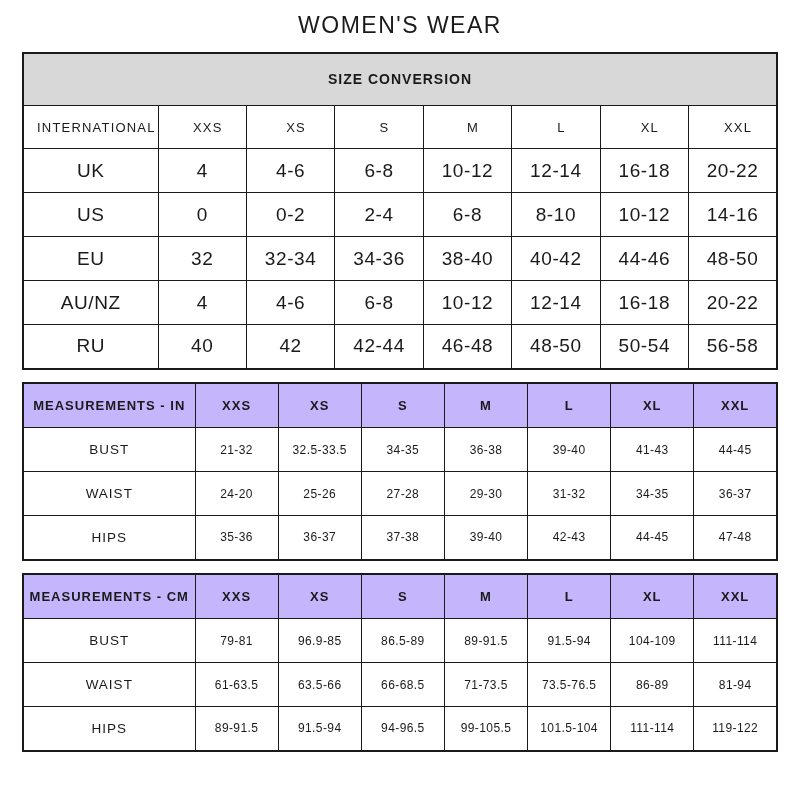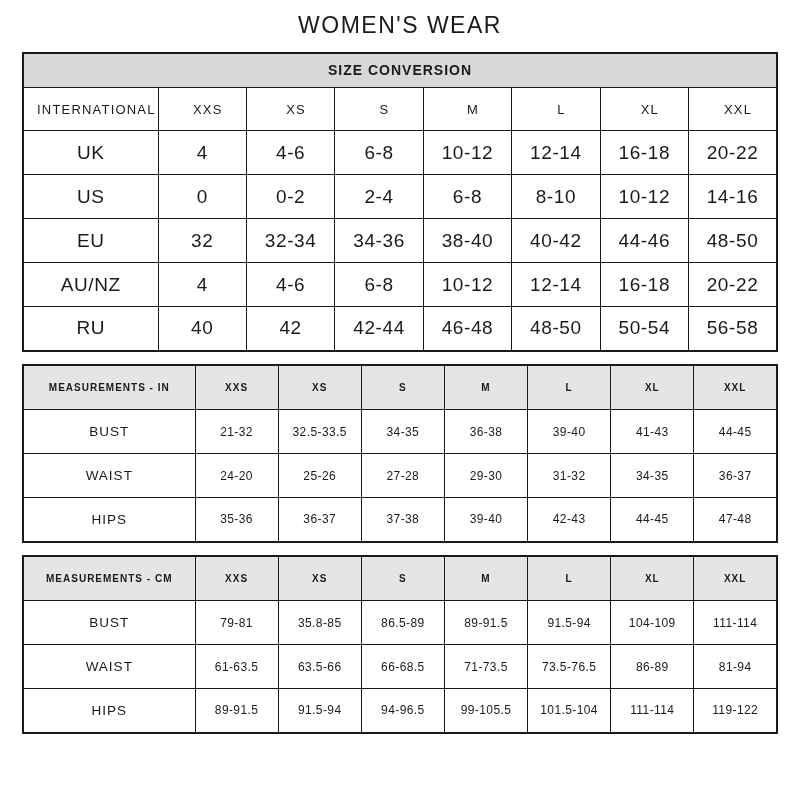--- a/index.html
+++ b/index.html
@@ -29,21 +29,21 @@
     border: 1.5px solid #1a1a1a;
     text-align: center;
     vertical-align: middle;
     padding: 0 2px;
     overflow: hidden;
     white-space: nowrap;
   }
   tr { height: 44px; }
 
   
-  #t-size .caption-row { height: 35px; }
+  #t-size .caption-row { height: 53px; }
   #t-size .caption-cell {
     background: #d8d8d8;
     font-weight: 700;
     font-size: 14px;
     letter-spacing: 1px;
   }
   #t-size .col-header-row { height: 43px; }
   #t-size .col-header-row td {
     font-size: 13px;
     letter-spacing: 1.2px;
@@ -51,23 +51,23 @@
   }
   #t-size .value-cell, #t-size .row-label-cell {
     font-size: 19px;
     letter-spacing: 0.6px;
   }
   #t-size col.c-label { width: 135px; }
 
   
   .meas .gray-header-row { height: 45px; }
   .meas .gray-header-row td {
-    background: #e5e5e5;
+    background: #c4b5fd;
     font-weight: 700;
-    font-size: 10px;
+    font-size: 13px;
     letter-spacing: 1px;
   }
   .meas .row-label-cell {
     font-size: 13.5px;
     letter-spacing: 1px;
   }
   .meas .value-cell {
     font-size: 12px;
     letter-spacing: 0.4px;
   }
@@ -229,21 +229,21 @@
         <td>XS</td>
         <td>S</td>
         <td>M</td>
         <td>L</td>
         <td>XL</td>
         <td>XXL</td>
       </tr>
       <tr class="data-row">
         <td class="row-label-cell">BUST</td>
         <td class="value-cell">79-81</td>
-        <td class="value-cell">35.8-85</td>
+        <td class="value-cell">96.9-85</td>
         <td class="value-cell">86.5-89</td>
         <td class="value-cell">89-91.5</td>
         <td class="value-cell">91.5-94</td>
         <td class="value-cell">104-109</td>
         <td class="value-cell">111-114</td>
       </tr>
       <tr class="data-row">
         <td class="row-label-cell">WAIST</td>
         <td class="value-cell">61-63.5</td>
         <td class="value-cell">63.5-66</td>

